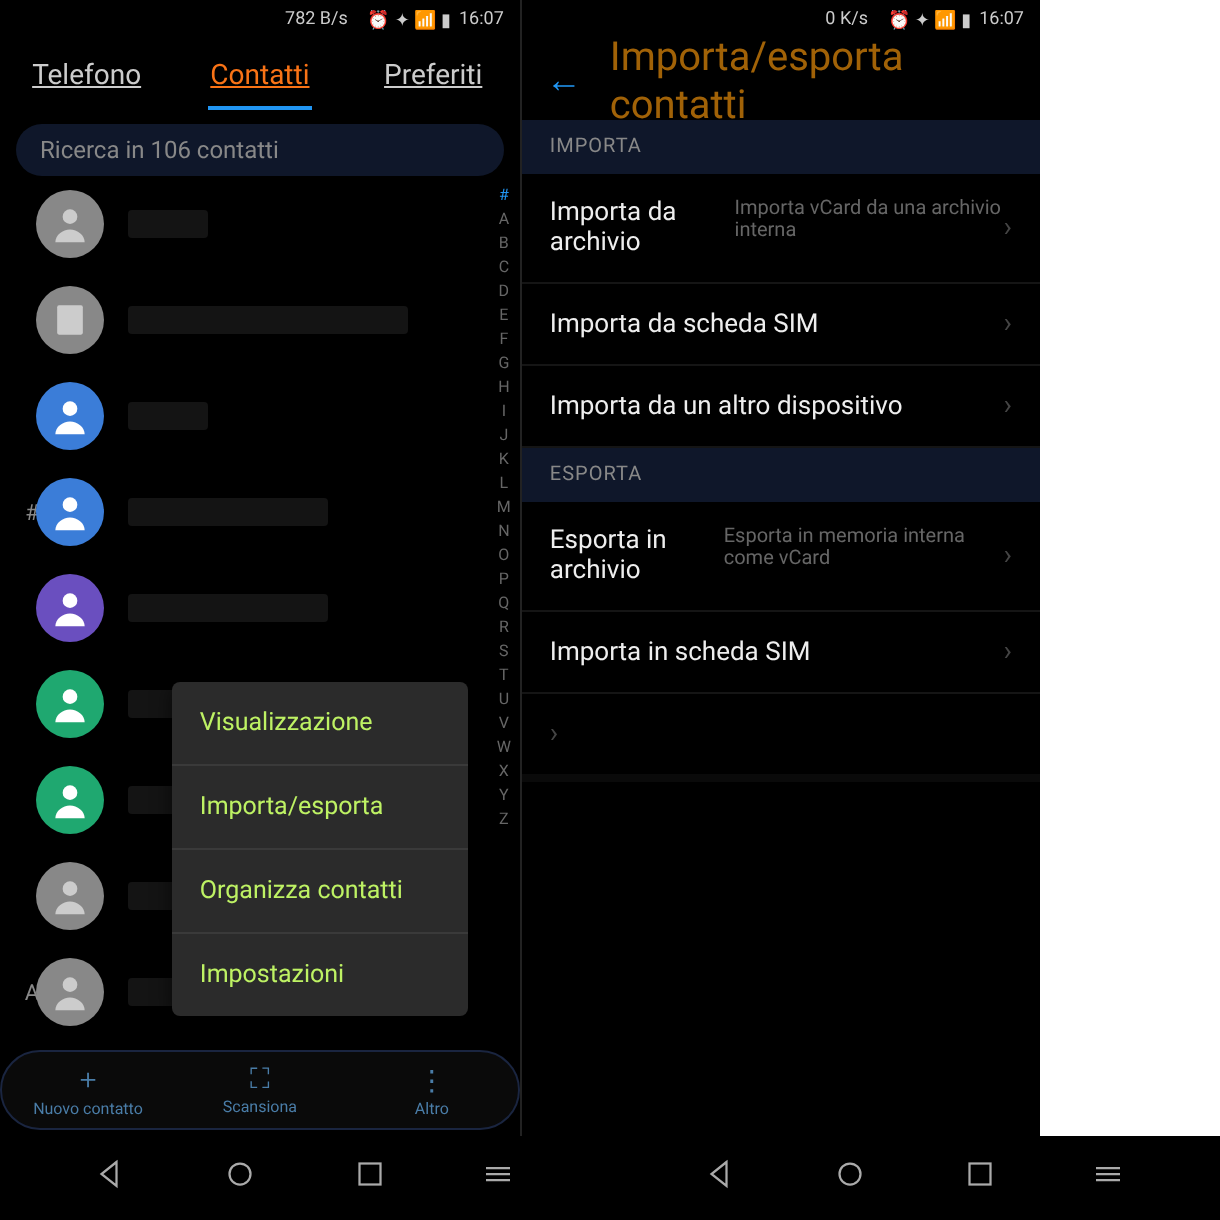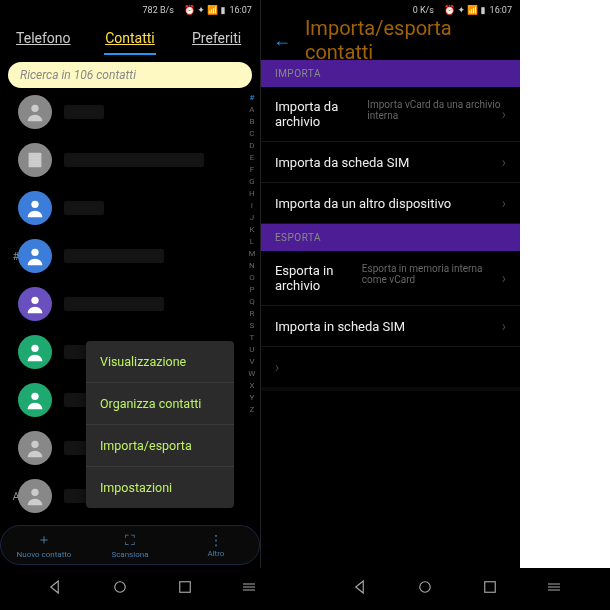--- a/index.html
+++ b/index.html
@@ -8,28 +8,28 @@
   .screen { width: 305px; height: 568px; background: #000; position: relative; overflow: hidden; }
   .screen.right { border-left: 1px solid #222; }
 
   .statusbar { height: 20px; display: flex; align-items: center; justify-content: flex-end; padding: 0 8px; font-size: 9px; color: #ccc; gap: 4px; }
   .statusbar .speed { margin-right: 6px; }
   .status-icons { display: flex; gap: 3px; align-items: center; }
 
   .header { height: 36px; display: flex; align-items: center; }
   .tabs { display: flex; width: 100%; }
   .tab { flex: 1; text-align: center; font-size: 14px; color: #ccc; padding: 8px 0; position: relative; text-decoration: underline; }
-  .tab.active { color: #fde047; }
+  .tab.active { color: #f97316; }
   .tab.active::after { content: ""; position: absolute; bottom: -1px; left: 20%; width: 60%; height: 2px; background: #2196F3; }
 
   .header-back { display: flex; align-items: center; padding: 6px 12px; height: 40px; }
   .back-arrow { color: #2196F3; font-size: 18px; margin-right: 14px; }
   .header-title { color: #a16207; font-size: 20px; }
 
-  .searchbar { margin: 6px 8px; background: #fef9c3; border-radius: 14px; padding: 6px 12px; font-size: 12px; color: #888; font-style: italic; }
+  .searchbar { margin: 6px 8px; background: #0f172a; border-radius: 14px; padding: 6px 12px; font-size: 12px; color: #888; }
 
   .contacts { position: absolute; top: 88px; left: 0; right: 16px; bottom: 48px; overflow: hidden; }
   .contact-row { display: flex; align-items: center; padding: 4px 10px; height: 48px; }
   .avatar { width: 34px; height: 34px; border-radius: 50%; margin-right: 12px; flex-shrink: 0; display: flex; align-items: center; justify-content: center; }
   .avatar svg { width: 22px; height: 22px; }
   .contact-name { background: #141414; height: 14px; width: 100px; border-radius: 2px; }
   .contact-name.wide { width: 140px; }
   .contact-name.narrow { width: 40px; }
   .section-letter { color: #888; font-size: 11px; width: 12px; text-align: center; margin-right: -4px; }
 
@@ -39,21 +39,21 @@
 
   .popup { position: absolute; right: 26px; bottom: 60px; background: #2b2b2b; border-radius: 4px; width: 148px; box-shadow: 0 2px 10px rgba(0,0,0,0.6); }
   .popup-item { padding: 13px 14px; font-size: 12.5px; color: #bef264; border-bottom: 1px solid #3a3a3a; }
   .popup-item:last-child { border-bottom: none; }
 
   .bottombar { position: absolute; bottom: 0; left: 0; right: 0; height: 46px; display: flex; align-items: center; justify-content: center; }
   .bottombar-pill { background: #0a0a0a; border: 1px solid #1a2540; border-radius: 22px; width: 260px; height: 40px; display: flex; align-items: center; }
   .bar-btn { flex: 1; display: flex; flex-direction: column; align-items: center; gap: 1px; color: #4a7da8; font-size: 8px; }
   .bar-btn .icon { font-size: 14px; }
 
-  .section-header { background: #4c1d95; padding: 8px 14px; font-size: 10px; color: #888; letter-spacing: 0.5px; }
+  .section-header { background: #0f172a; padding: 8px 14px; font-size: 10px; color: #888; letter-spacing: 0.5px; }
   .settings-list { }
   .settings-item { display: flex; align-items: center; justify-content: space-between; padding: 12px 14px; border-bottom: 1px solid #151515; }
   .settings-item.sep { border-bottom: 4px solid #0a0a0a; }
   .settings-text { display: flex; flex-direction: row; gap: 2px; }
   .settings-title { color: #eee; font-size: 13px; }
   .settings-sub { color: #666; font-size: 10px; }
   .chevron { color: #444; font-size: 14px; }
 
   .navbar { width: 610px; height: 42px; background: #000; display: flex; }
   .navbar-half { width: 305px; display: flex; align-items: center; justify-content: space-evenly; }
@@ -200,22 +200,22 @@
         <span>U</span>
         <span>V</span>
         <span>W</span>
         <span>X</span>
         <span>Y</span>
         <span>Z</span>
       </div>
 
     <div class="popup">
       <div class="popup-item">Visualizzazione</div>
+      <div class="popup-item">Importa/esporta</div>
       <div class="popup-item">Organizza contatti</div>
-      <div class="popup-item">Importa/esporta</div>
       <div class="popup-item">Impostazioni</div>
     </div>
 
     <div class="bottombar">
       <div class="bottombar-pill">
         <div class="bar-btn">
             <span class="icon">＋</span>
             <span>Nuovo contatto</span>
           </div>
         <div class="bar-btn">

